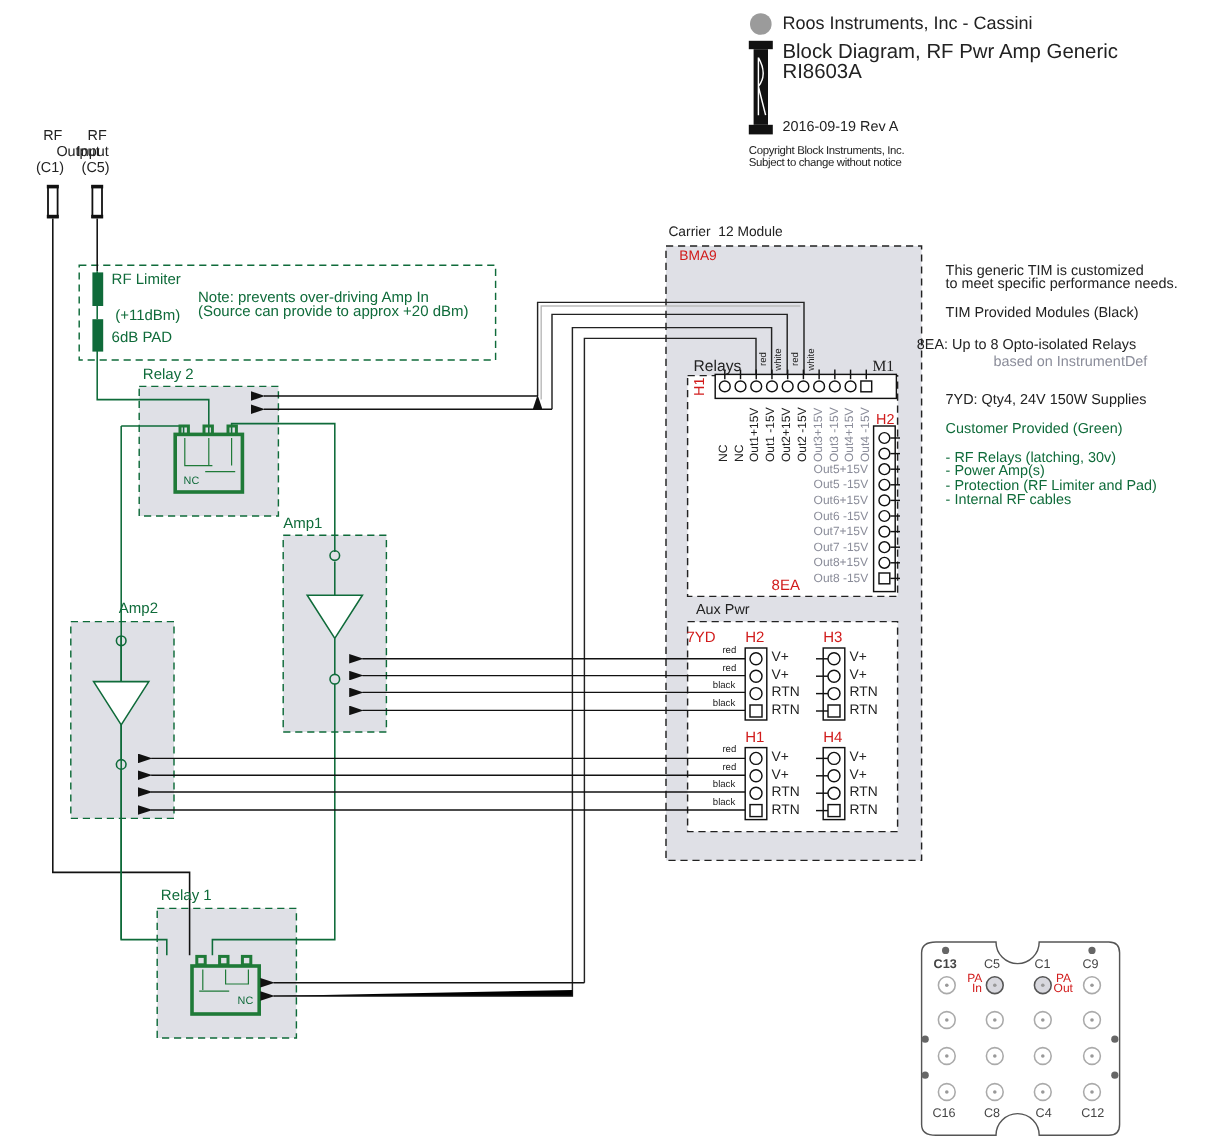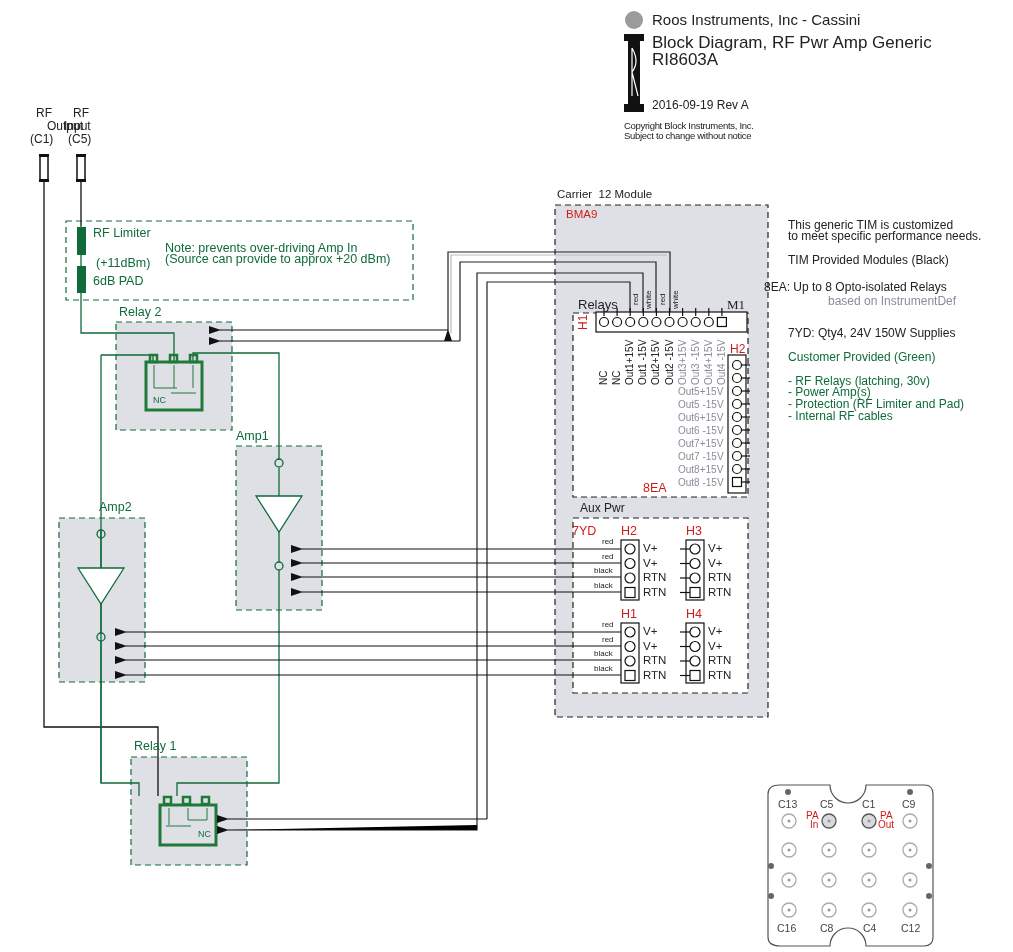--- a/index.html
+++ b/index.html
@@ -358,21 +358,21 @@
 <div class="abs blk" style="left:764px;top:281px;font-size:12px;">8EA: Up to 8 Opto-isolated Relays</div>
 <div class="abs gry" style="left:828px;top:295px;font-size:12px;">based on InstrumentDef</div>
 <div class="abs blk" style="left:788px;top:327px;font-size:12px;">7YD: Qty4, 24V 150W Supplies</div>
 <div class="abs grn" style="left:788px;top:351px;font-size:12px;">Customer Provided (Green)</div>
 <div class="abs grn" style="left:788px;top:375px;font-size:12px;">- RF Relays (latching, 30v)</div>
 <div class="abs grn" style="left:788px;top:386px;font-size:12px;">- Power Amp(s)</div>
 <div class="abs grn" style="left:788px;top:398px;font-size:12px;">- Protection (RF Limiter and Pad)</div>
 <div class="abs grn" style="left:788px;top:410px;font-size:12px;">- Internal RF cables</div>
 
 <div id="panellabels">
-    <div class="abs blk" style="left:778px;top:799px;font-size:10.5px;color:#444;">C13</div>
+    <div class="abs blk" style="left:778px;top:799px;font-size:10.5px;color:#444;font-weight:bold;">C13</div>
     <div class="abs blk" style="left:820px;top:799px;font-size:10.5px;color:#444;">C5</div>
     <div class="abs blk" style="left:862px;top:799px;font-size:10.5px;color:#444;">C1</div>
     <div class="abs blk" style="left:902px;top:799px;font-size:10.5px;color:#444;">C9</div>
     <div class="abs blk" style="left:777px;top:923px;font-size:10.5px;color:#444;text-align:center;">C16</div>
     <div class="abs blk" style="left:820px;top:923px;font-size:10.5px;color:#444;">C8</div>
     <div class="abs blk" style="left:863px;top:923px;font-size:10.5px;color:#444;">C4</div>
     <div class="abs blk" style="left:901px;top:923px;font-size:10.5px;color:#444;">C12</div>
   </div>
 <div class="abs red" style="left:806px;top:811px;font-size:10px;">PA</div>
 <div class="abs red" style="left:810px;top:820px;font-size:10px;">In</div>

